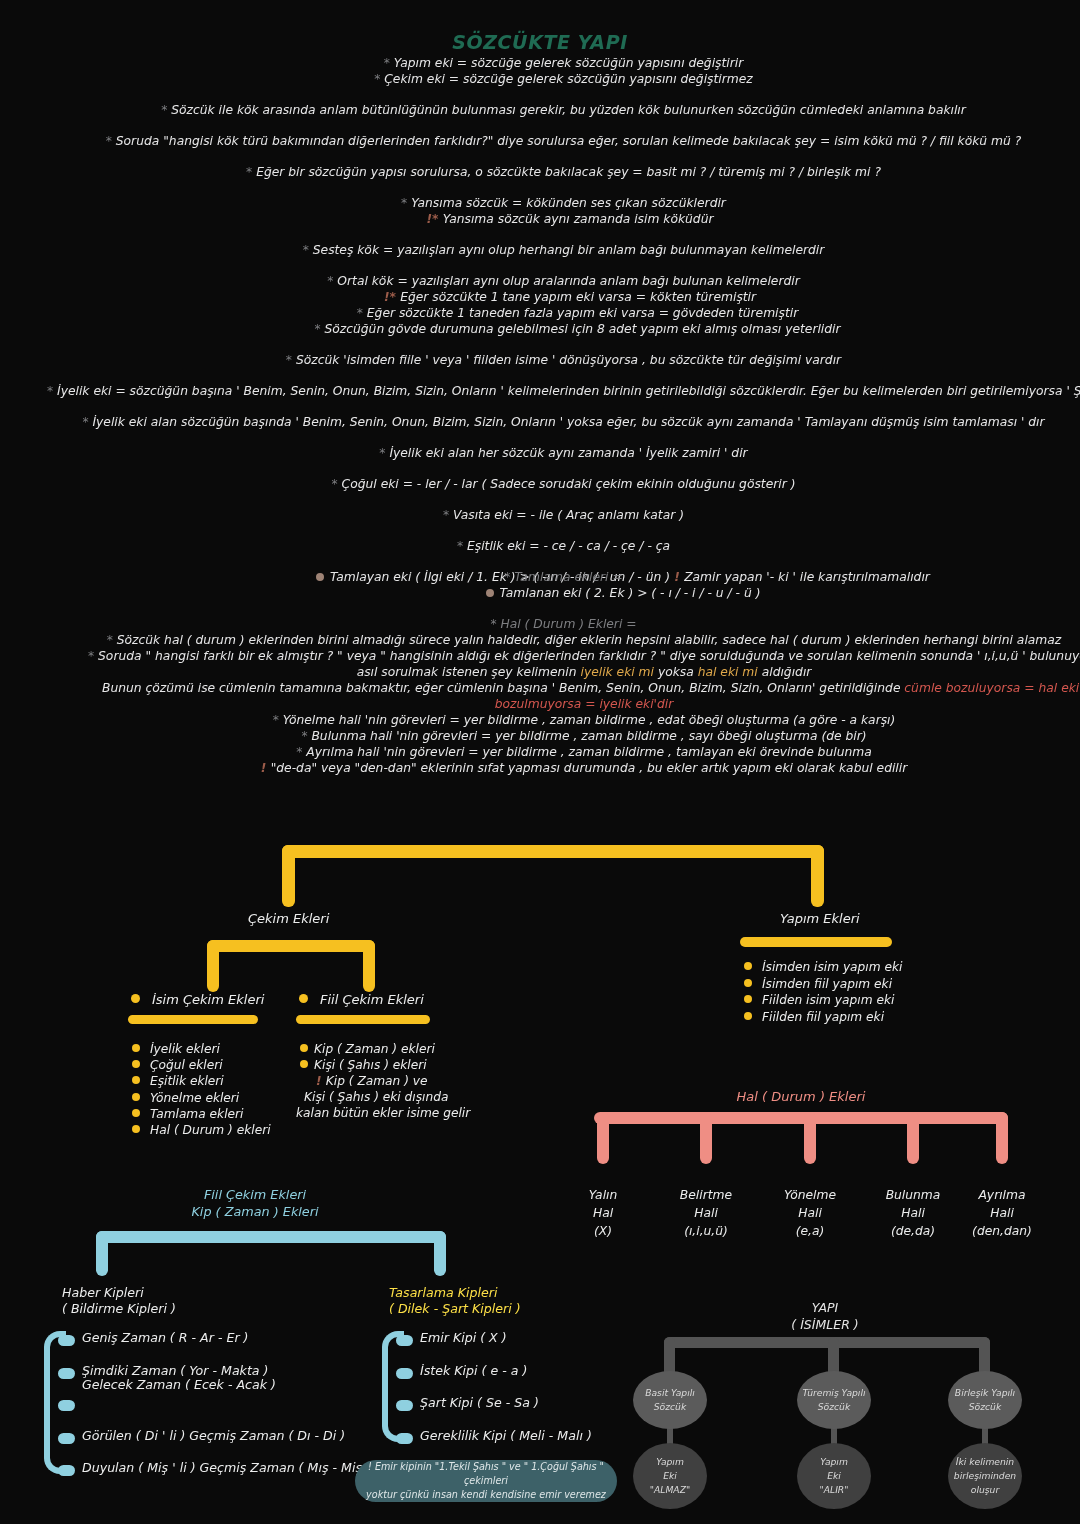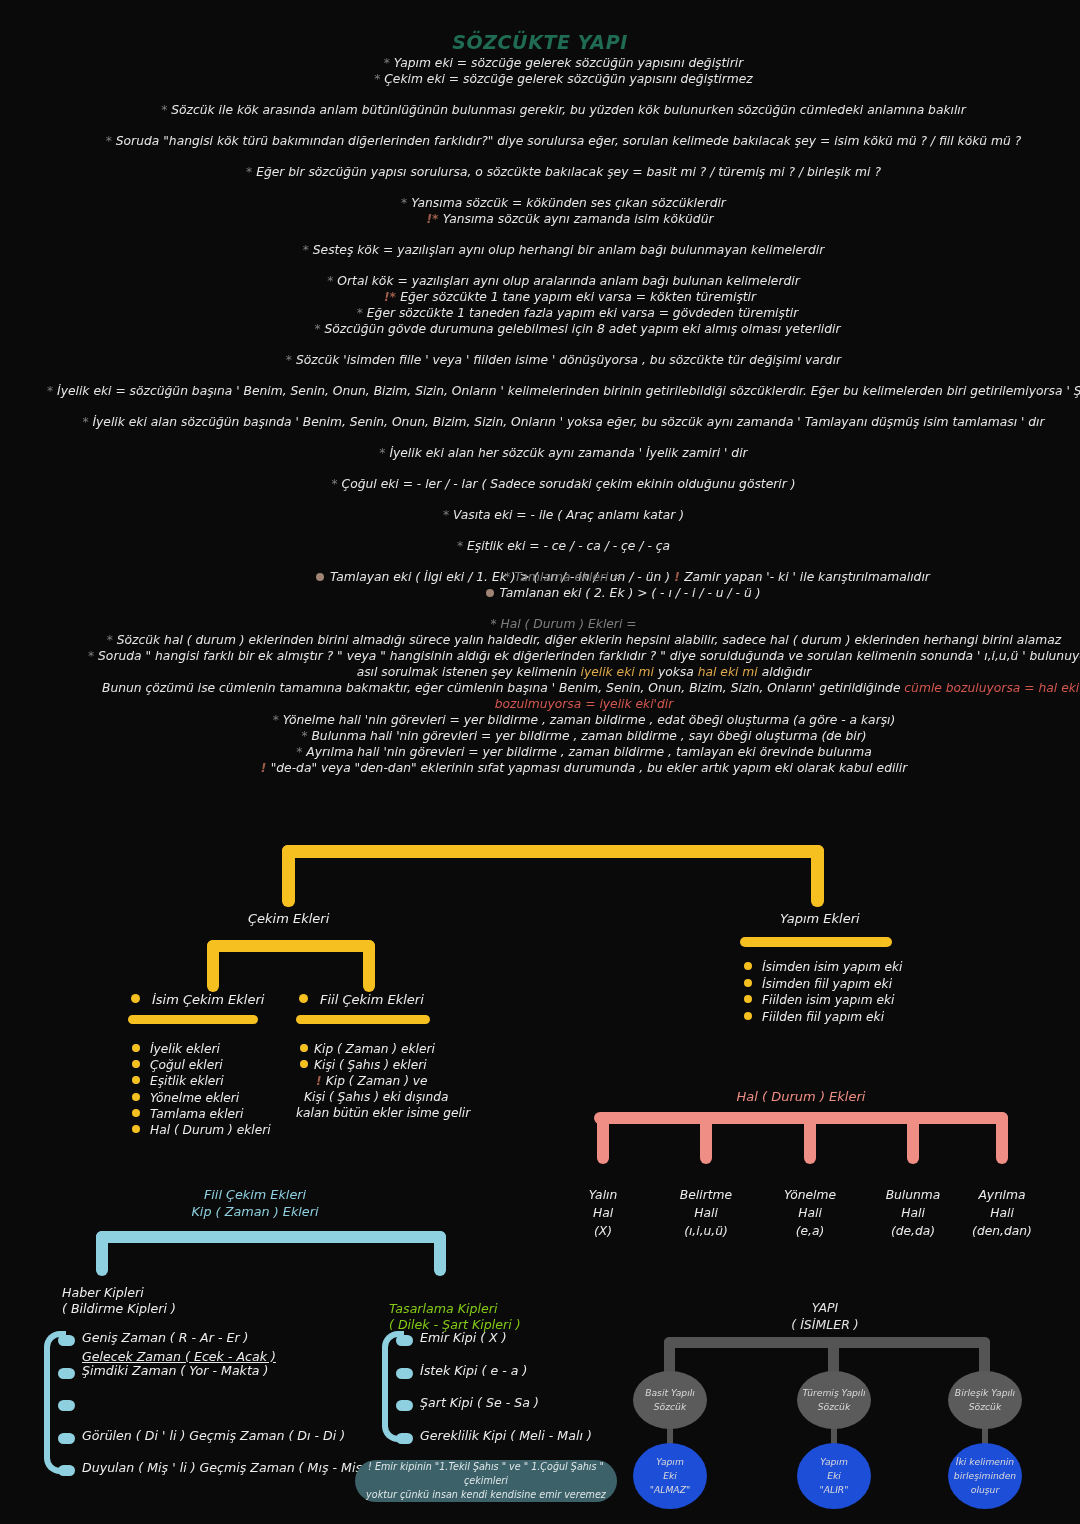--- a/index.html
+++ b/index.html
@@ -95,21 +95,21 @@
     position:absolute; left:660px; top:1299px; width:330px; text-align:center;
     font-style:italic; font-weight:400; font-size:12.5px; color:#e4e4e4;
     line-height:17px;
   }
   .ell {
     position:absolute; background:#5b5b5b; border-radius:50%;
     display:flex; flex-direction:column; align-items:center; justify-content:center;
     font-style:italic; font-size:9.2px; color:#dadada; line-height:14px;
     text-align:center;
   }
-  .ell.dark { background:#1d4ed8; }
+  .ell.dark { background:#404040; }
 </style>
 </head>
 <body>
 
 <div class="page">
 
   <div class="title">SÖZCÜKTE YAPI</div>
 
   <div class="notes" id="notes-host">
       <div class="ln"><span class="ast">* </span><span>Yapım eki  =  sözcüğe gelerek sözcüğün yapısını değiştirir</span></div>
@@ -284,33 +284,33 @@
     <div>Kip  ( Zaman ) Ekleri</div>
   </div>
   <div class="bar b" style="left:96px; top:1231px; width:350px; height:12px;"></div>
   <div class="bar b" style="left:96px; top:1231px; width:12px; height:45px;"></div>
   <div class="bar b" style="left:434px; top:1231px; width:12px; height:45px;"></div>
 
   <div class="lbl" style="left:62px; top:1285px; font-size:12.6px; color:#eceded; line-height:16px;">
     <div>Haber Kipleri</div>
     <div>( Bildirme Kipleri )</div>
   </div>
-  <div class="lbl" style="left:389px; top:1285px; font-size:12.6px; color:#84cc16; line-height:16px;margin-top:16px;">
+  <div class="lbl" style="left:389px; top:1285px; font-size:12.6px; color:#fde047; line-height:16px;">
     <div>Tasarlama Kipleri</div>
     <div>( Dilek - Şart Kipleri )</div>
   </div>
 
   <div class="brk" style="left:44px; top:1331px; width:22px; height:143px;"></div>
   <div id="haber-list">
       <div class="knob" style="left: 58px; top: 1335px;"></div>
       <div class="item" style="left: 82px; top: 1330px;">Geniş Zaman  ( R - Ar - Er )</div>
       <div class="knob" style="left: 58px; top: 1367.5px;"></div>
       <div class="item" style="left: 82px; top: 1362.5px;">Şimdiki Zaman  ( Yor - Makta )</div>
       <div class="knob" style="left: 58px; top: 1400px;"></div>
-      <div class="item" style="left: 82px; top: 1349px; text-decoration: underline;">Gelecek Zaman  ( Ecek - Acak )</div>
+      <div class="item" style="left: 82px; top: 1377px;">Gelecek Zaman  ( Ecek - Acak )</div>
       <div class="knob" style="left: 58px; top: 1432.5px;"></div>
       <div class="item" style="left: 82px; top: 1427.5px;">Görülen ( Di ' li )  Geçmiş Zaman  ( Dı - Di )</div>
       <div class="knob" style="left: 58px; top: 1465px;"></div>
       <div class="item" style="left: 82px; top: 1460px;">Duyulan  ( Miş ' li )  Geçmiş Zaman  ( Mış - Miş )</div>
     </div>
 
   <div class="brk" style="left:382px; top:1331px; width:22px; height:111px;"></div>
   <div id="tasar-list">
       <div class="knob" style="left: 396px; top: 1335px;"></div>
       <div class="item" style="left: 420px; top: 1330px;">Emir Kipi  ( X )</div>

